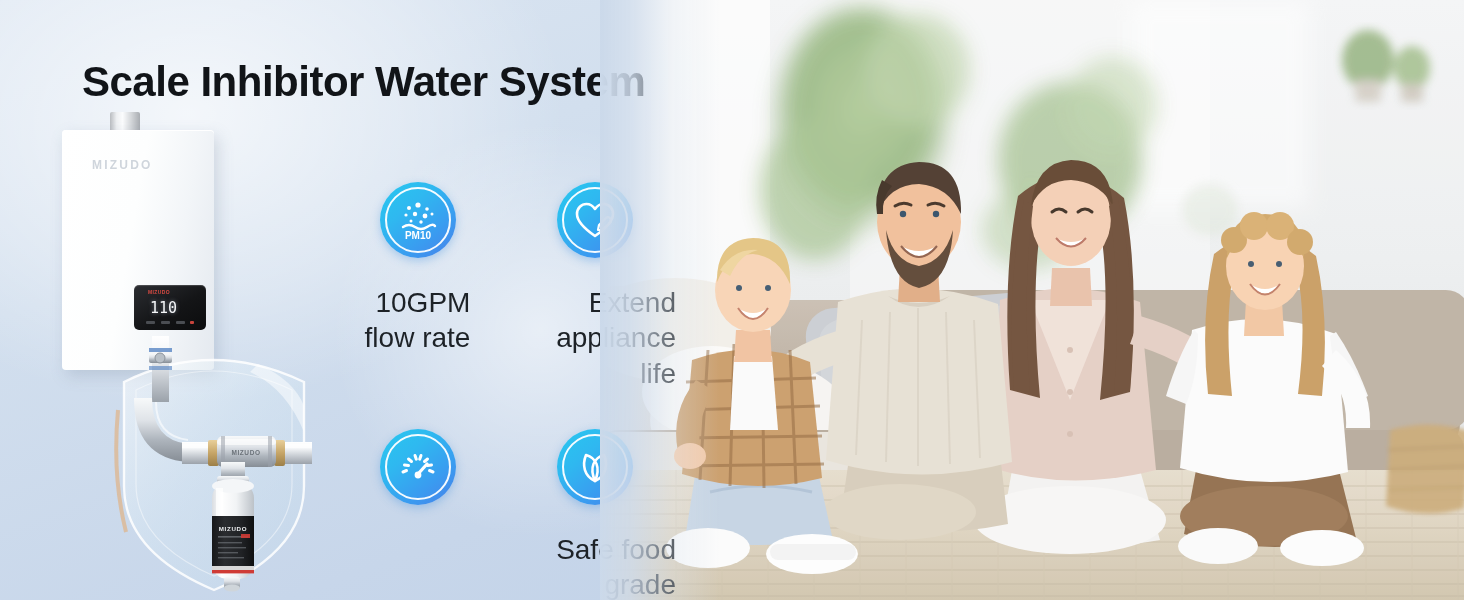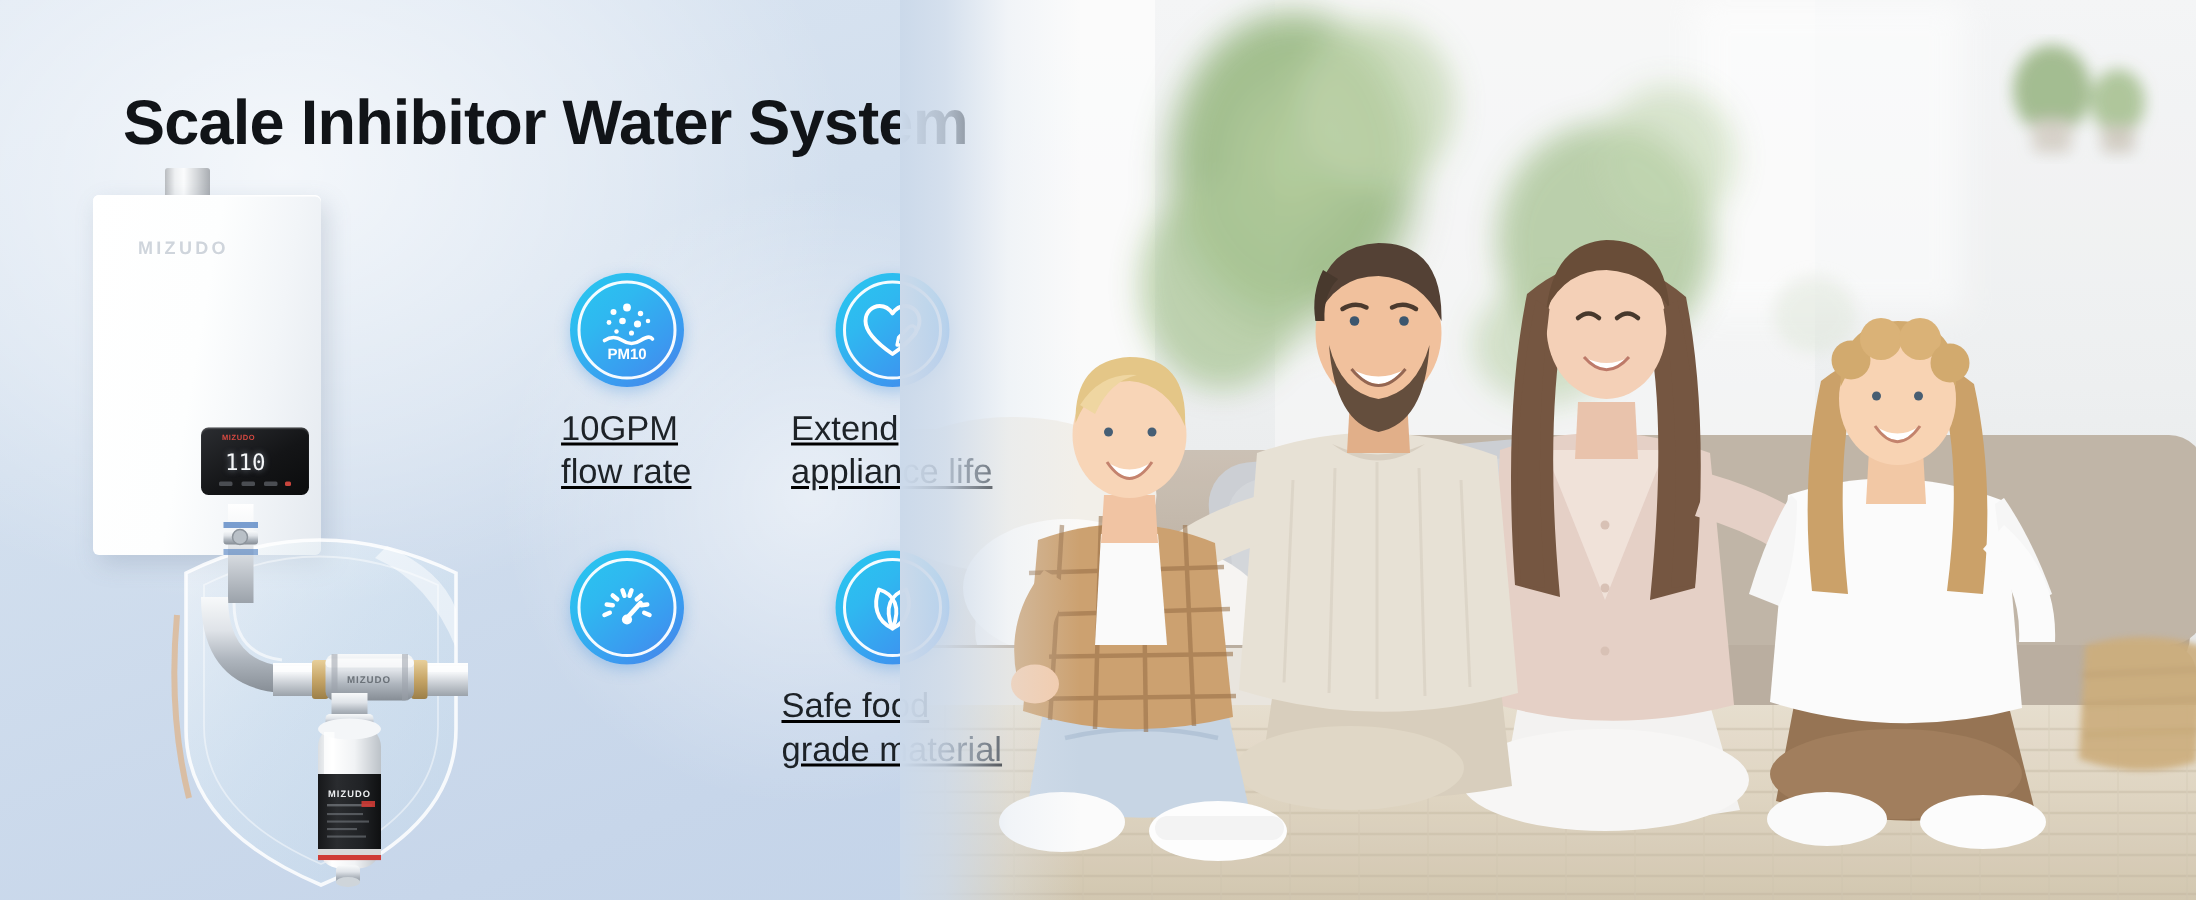--- a/index.html
+++ b/index.html
@@ -97,41 +97,41 @@
   .features {
     position: absolute;
     left: 336px;
     top: 182px;
     width: 340px;
     display: grid;
     grid-template-columns: 1fr 1fr;
     grid-row-gap: 38px;
     grid-column-gap: 14px;
   }
-  .feature { display: flex; flex-direction: column; align-items: center; text-decoration: underline; }
+  .feature { display: flex; flex-direction: column; align-items: center; }
   .feature-icon {
     width: 76px; height: 76px; border-radius: 50%;
     background: linear-gradient(140deg, #28c8ef 0%, #2fb8f0 35%, #3a9bf0 70%, #4a80e8 100%);
     box-shadow: 0 3px 10px rgba(58,140,220,0.35);
     display: flex; align-items: center; justify-content: center;
     position: relative;
   }
   .feature-icon::after {
     content: "";
     position: absolute;
     left: 5px; top: 5px; right: 5px; bottom: 5px;
     border: 2px solid rgba(255,255,255,0.95);
     border-radius: 50%;
   }
   .feature-icon svg { position: relative; z-index: 2; display:block; }
   .feature-label {
-    margin-top: 13px;
-    font-size: 23px;
+    margin-top: 27px;
+    font-size: 28px;
     line-height: 1.26;
-    text-align: left;
+    text-align: right;
     color: #1d2227;
     white-space: pre-line;
   }
 
   
   .photo {
     position: absolute;
     left: 600px; top: 0;
     width: 864px; height: 600px;
     overflow: hidden;

